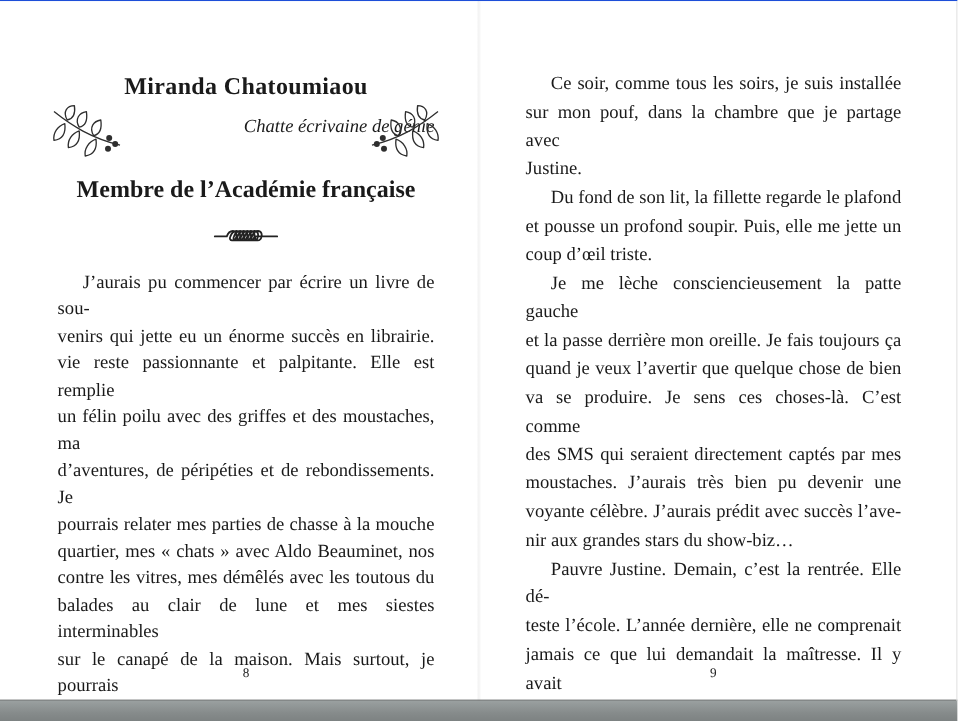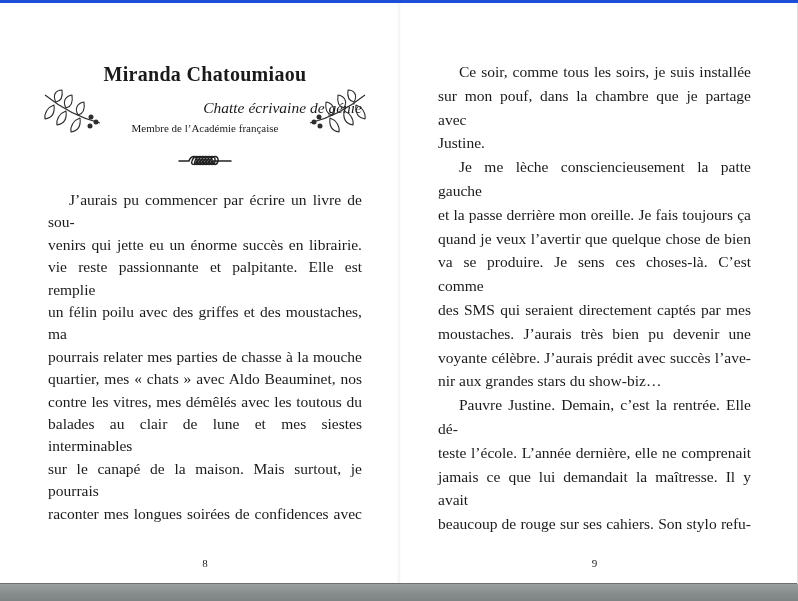--- a/index.html
+++ b/index.html
@@ -7,21 +7,21 @@
     width: 798px; height: 601px;
     background: #ffffff;
     overflow: hidden;
     font-family: "Liberation Serif", "DejaVu Serif", serif;
     color: #1a1a1a;
   }
   .spread {
     position: relative;
     width: 798px; height: 601px;
     background: #fefefe;
-    border-top: 3px solid #1d4ed8;
+    border-top: 1px solid #1d4ed8;
     box-sizing: border-box;
   }
   .spread::before, .spread::after {
     content: "";
     position: absolute; top: 0; bottom: 17px; width: 1px;
     background: #dedede;
   }
   .spread::before { left: 0; }
   .spread::after { right: 0; }
 
@@ -58,23 +58,23 @@
     font-weight: bold;
     letter-spacing: 0.3px;
   }
   .chapter-subtitle {
     margin-top: 13px;
     font-size: 15.5px;
     font-style: italic;
     text-align: right;
   }
   .chapter-affiliation {
-    margin-top: 5px;
-    font-size: 11px;
-    font-weight: normal;
+    margin-top: 32px;
+    font-size: 20px;
+    font-weight: bold;
   }
   .branch {
     position: absolute;
     top: 26px;
     width: 62px; height: 46px;
   }
   .branch-left  { left: -6px; }
   .branch-right { right: -6px; transform: scaleX(-1); }
 
   .divider {
@@ -161,38 +161,44 @@
           <path d="M2 9 H12 C14 3 21 3 20 9 C19 14 13 13 15 9 C17 3 24 3 23 9 C22 14 16 13 18 9 C20 3 27 3 26 9 C25 14 19 13 21 9 C23 3 30 3 29 9 C28 14 22 13 24 9 C26 3 33 3 32 9 C31 14 25 13 27 9 C29 3 36 3 35 9 C34 14 28 13 30 9 C32 3 39 3 38 9 C37 14 31 13 33 9 C35 3 42 3 41 9 C40 14 34 13 36 9 H54" stroke="#222" stroke-width="1.5" fill="none" stroke-linecap="round"></path>
         </svg>
       </div>
 
       <div class="body-text">
           <div class="para">
             <div class="line first">J’aurais pu commencer par écrire un livre de sou-</div>
             <div class="line">venirs qui jette eu un énorme succès en librairie.</div>
             <div class="line">vie reste passionnante et palpitante. Elle est remplie</div>
             <div class="line">un félin poilu avec des griffes et des moustaches, ma</div>
+            <div class="line">d’aventures, de péripéties et de rebondissements. Je</div>
             <div class="line">pourrais relater mes parties de chasse à la mouche</div>
             <div class="line">quartier, mes « chats » avec Aldo Beauminet, nos</div>
             <div class="line">contre les vitres, mes démêlés avec les toutous du</div>
             <div class="line">balades au clair de lune et mes siestes interminables</div>
             <div class="line">sur le canapé de la maison. Mais surtout, je pourrais</div>
             <div class="line">raconter mes longues soirées de confidences avec</div>
           </div>
         </div>
 
       <div class="page-number">8</div>
     </div>
 
     <div class="page page-right">
       <div class="body-text">
           <div class="para">
             <div class="line first">Ce soir, comme tous les soirs, je suis installée</div>
             <div class="line">sur mon pouf, dans la chambre que je partage avec</div>
             <div class="line last">Justine.</div>
+          </div>
+          <div class="para">
+            <div class="line first">Du fond de son lit, la fillette regarde le plafond</div>
+            <div class="line">et pousse un profond soupir. Puis, elle me jette un</div>
+            <div class="line last">coup d’œil triste.</div>
           </div>
           <div class="para">
             <div class="line first">Je me lèche consciencieusement la patte gauche</div>
             <div class="line">et la passe derrière mon oreille. Je fais toujours ça</div>
             <div class="line">quand je veux l’avertir que quelque chose de bien</div>
             <div class="line">va se produire. Je sens ces choses-là. C’est comme</div>
             <div class="line">des SMS qui seraient directement captés par mes</div>
             <div class="line">moustaches. J’aurais très bien pu devenir une</div>
             <div class="line">voyante célèbre. J’aurais prédit avec succès l’ave-</div>
             <div class="line last">nir aux grandes stars du show-biz…</div>

